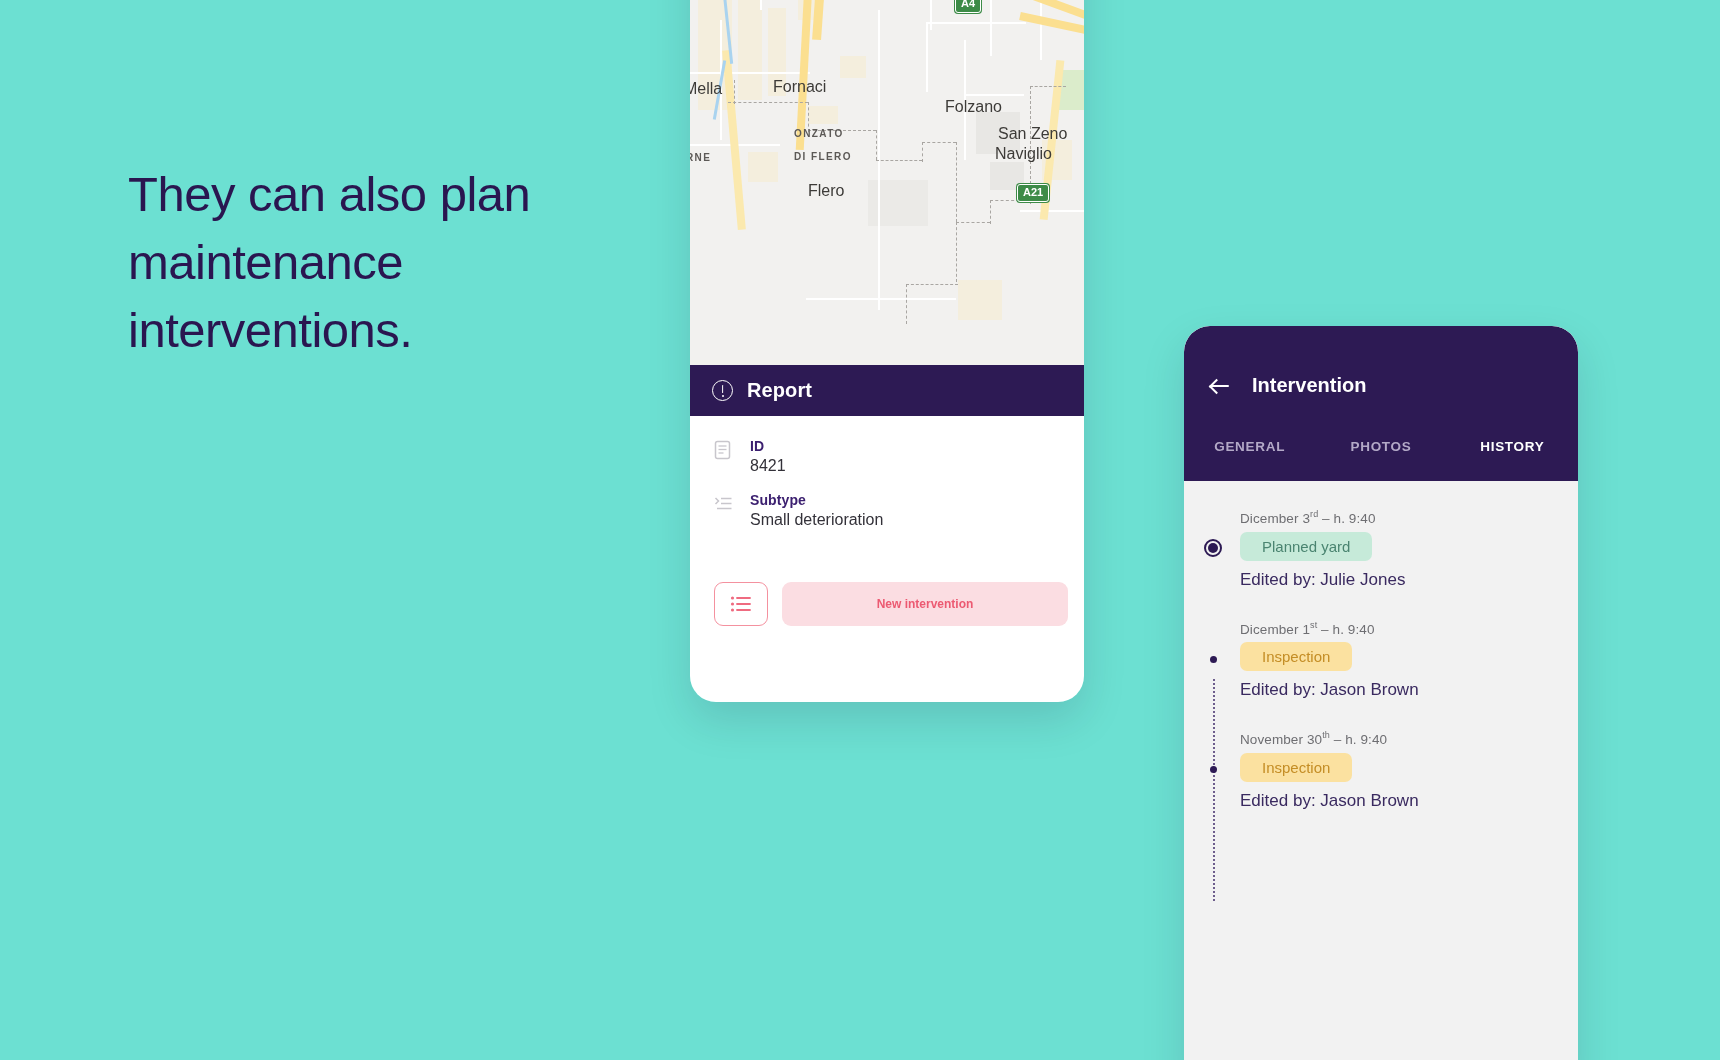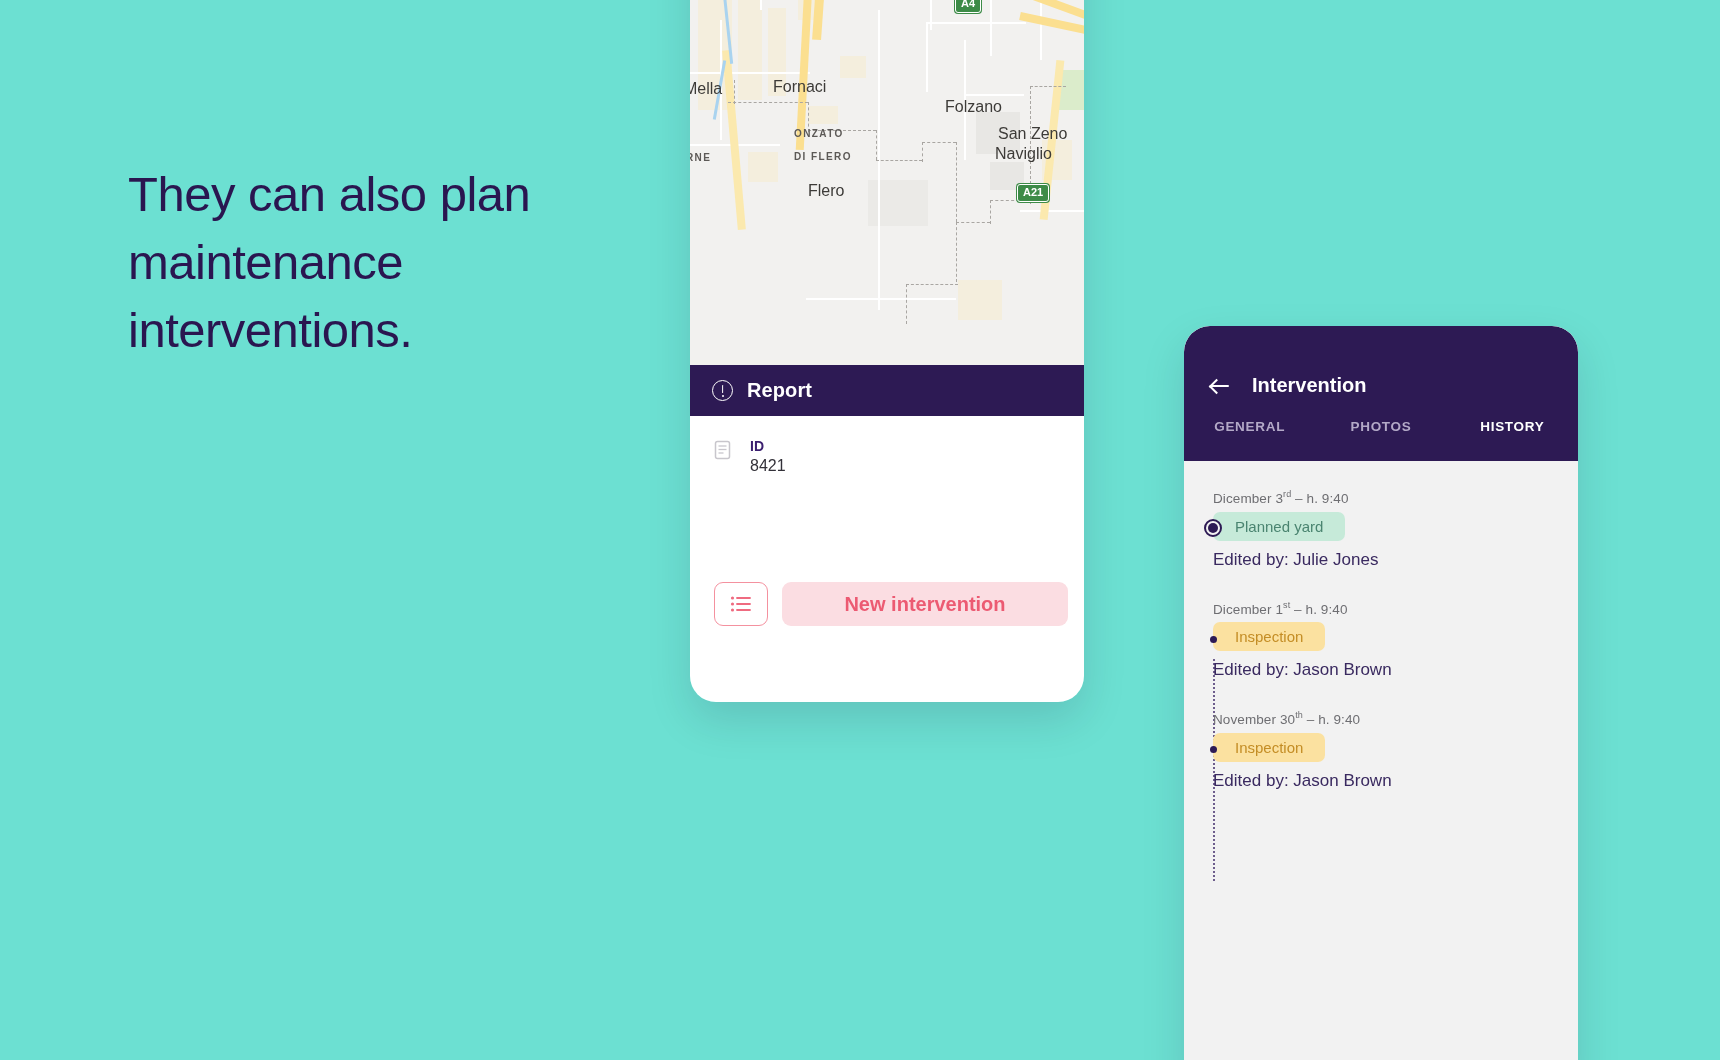--- a/index.html
+++ b/index.html
@@ -142,40 +142,40 @@
     border: 1.6px solid #f4919f;
     border-radius: 9px;
     background: #ffffff;
     display: flex; align-items: center; justify-content: center;
   }
   #btn-new {
     width: 286px; height: 44px;
     background: #fbdde2;
     border-radius: 9px;
     display: flex; align-items: center; justify-content: center;
-    color: #ec5a72; font-size: 20px; font-weight: 700;
+    color: #ec5a72; font-size: 12px; font-weight: 700;
   }
   #phone-report .white-foot {
     position: absolute; left: 0; top: 690px;
     width: 394px; height: 132px; background: #fff;
   }
 
   
   #phone-intervention {
     position: absolute;
     left: 1184px; top: 326px;
     width: 394px; height: 760px;
     border-radius: 26px 26px 0 0;
     overflow: hidden;
     box-shadow: 0 18px 44px rgba(20,10,50,0.13);
     background: #f2f2f2;
   }
   #iv-header {
     position: relative;
-    width: 394px; height: 135px;
+    width: 394px; height: 155px;
     background: #2d1a54;
     border-radius: 26px 26px 0 0;
   }
   #iv-titlebar {
     position: absolute; left: 26px; top: 48px;
     display: flex; align-items: center; gap: 22px;
   }
   #iv-titlebar .iv-title {
     color: #fff; font-size: 20px; font-weight: 700;
   }
@@ -216,21 +216,21 @@
     width: 394px; height: 605px;
     background: #f2f2f2;
     padding-top: 28px;
   }
   #timeline-line {
     position: absolute;
     left: 28.5px; top: 198px;
     width: 0; height: 222px;
     border-left: 2px dotted #6d5d8c;
   }
-  .tl-item { position: relative; padding-left: 29px; margin-bottom: 20px; }
+  .tl-item { position: relative; padding-left: 56px; margin-bottom: 20px; }
   .tl-date {
     font-size: 13.5px; color: #6e6e72; margin-bottom: 6px; letter-spacing: 0.1px;
   }
   .tl-date sup { font-size: 9px; vertical-align: super; }
   .tl-badge {
     display: inline-flex; align-items: center; justify-content: center;
     height: 29px; padding: 0 22px;
     border-radius: 7px;
     font-size: 15px;
     margin-bottom: 9px;
@@ -359,20 +359,34 @@
             <line x1="4.5" y1="13" x2="9.5" y2="13" stroke="#c8c6cc" stroke-width="1.3"></line>
           </svg>
         </div>
         <div>
           <div class="rlabel">ID</div>
           <div class="rvalue">8421</div>
         </div>
       </div>
 
 
+      <div class="rrow">
+        <div class="ricon">
+          <svg width="19" height="20" viewBox="0 0 19 20">
+            <polyline points="1.5,4 4.5,7 1.5,10" fill="none" stroke="#c8c6cc" stroke-width="1.5"></polyline>
+            <line x1="7" y1="4.5" x2="17.5" y2="4.5" stroke="#c8c6cc" stroke-width="1.5"></line>
+            <line x1="7" y1="9.5" x2="17.5" y2="9.5" stroke="#c8c6cc" stroke-width="1.5"></line>
+            <line x1="3" y1="14.5" x2="17.5" y2="14.5" stroke="#c8c6cc" stroke-width="1.5"></line>
+          </svg>
+        </div>
+        <div>
+          <div class="rlabel">Subtype</div>
+          <div class="rvalue">Small deterioration</div>
+        </div>
+      </div>
     </div>
 
     <div id="report-actions">
       <div id="btn-list">
         <svg width="22" height="18" viewBox="0 0 22 18">
           <circle cx="2.5" cy="3" r="1.6" fill="#ef6b80"></circle>
           <circle cx="2.5" cy="9" r="1.6" fill="#ef6b80"></circle>
           <circle cx="2.5" cy="15" r="1.6" fill="#ef6b80"></circle>
           <line x1="7" y1="3" x2="20" y2="3" stroke="#ef6b80" stroke-width="1.8" stroke-linecap="round"></line>
           <line x1="7" y1="9" x2="20" y2="9" stroke="#ef6b80" stroke-width="1.8" stroke-linecap="round"></line>

